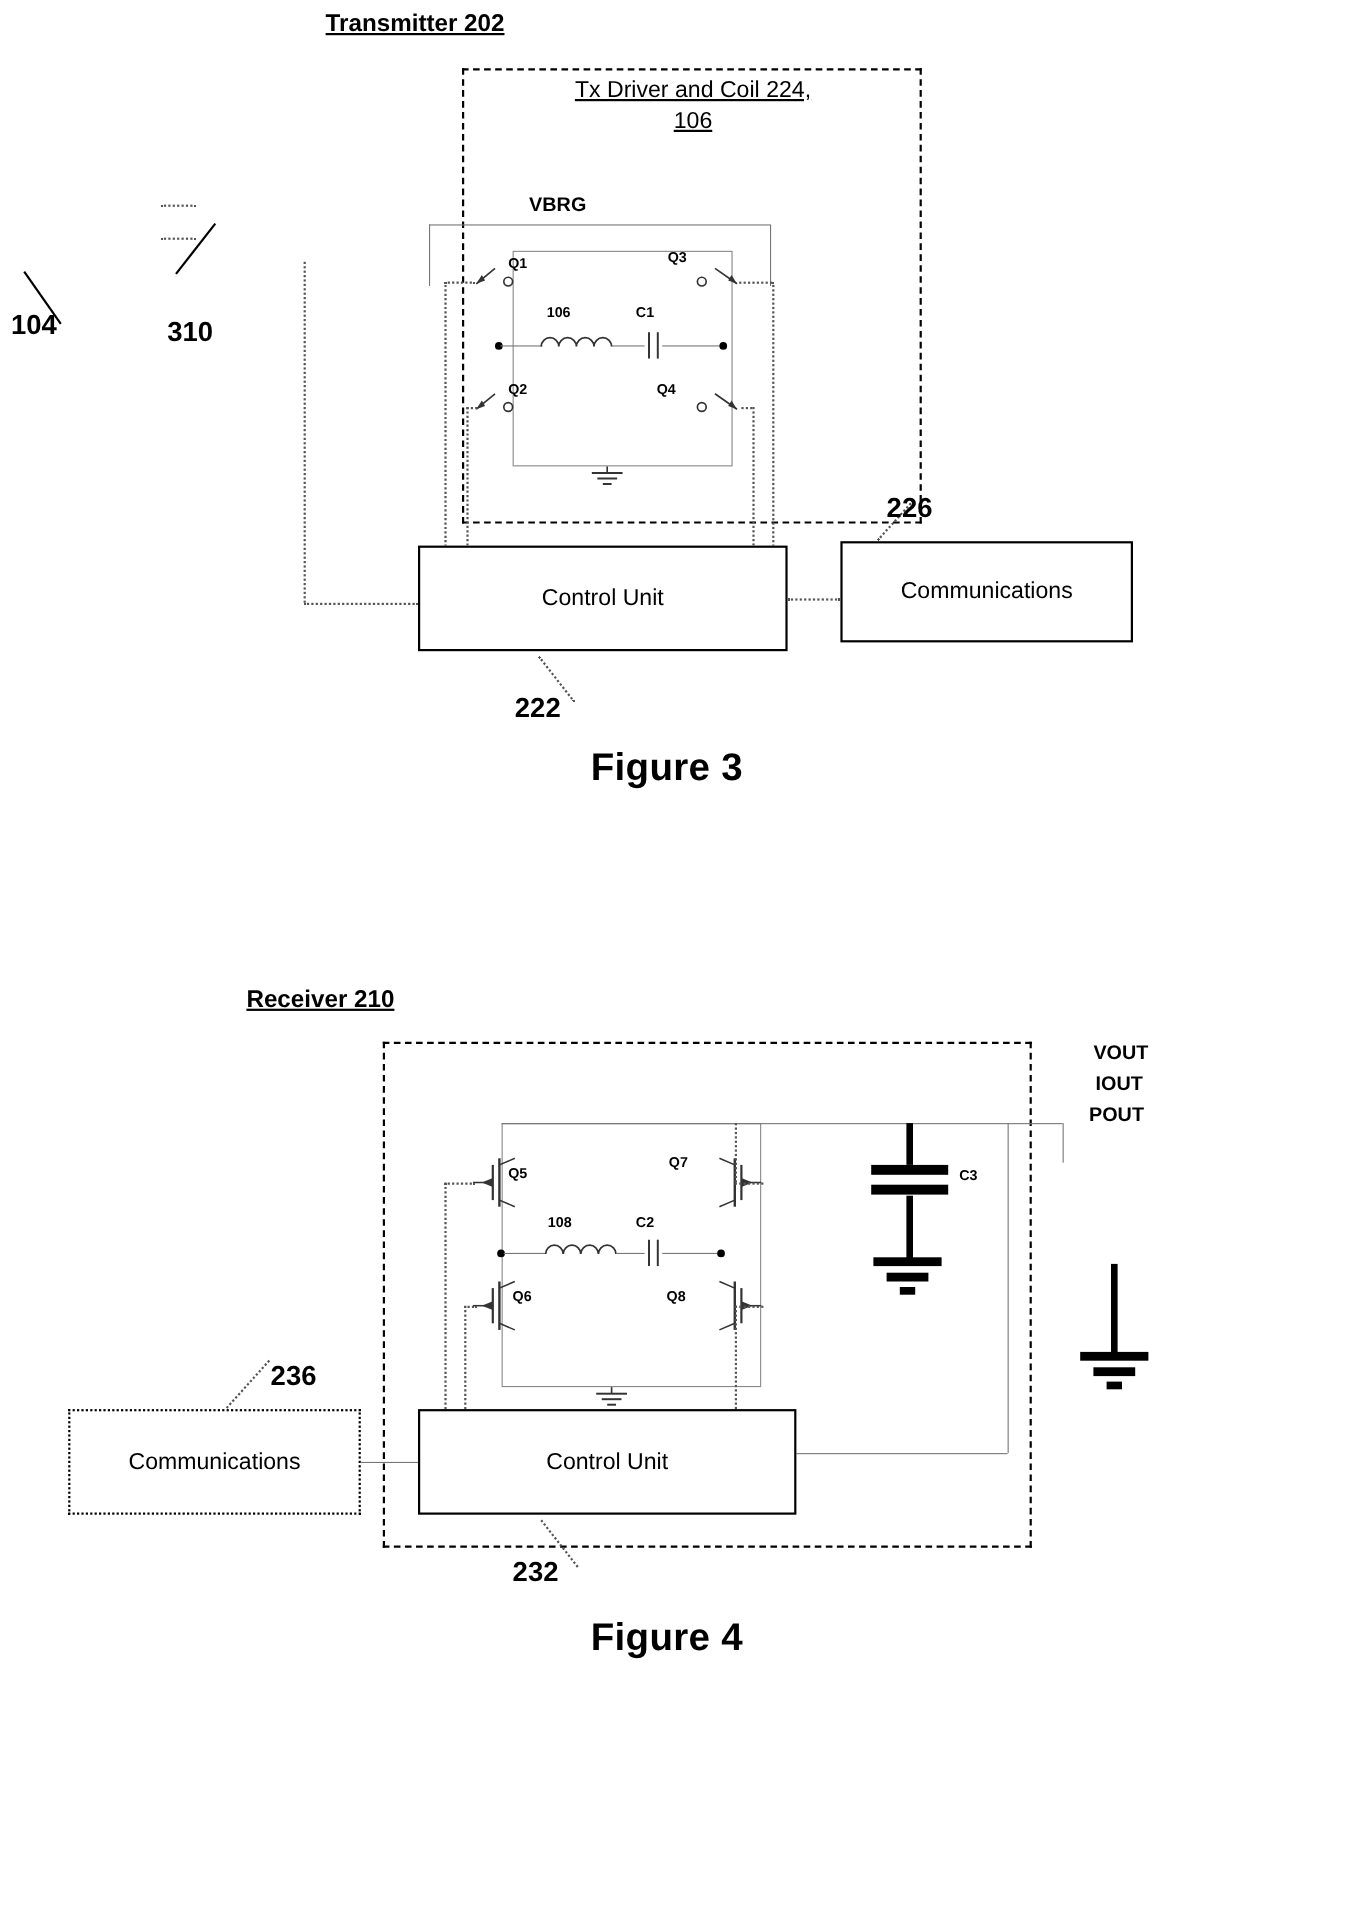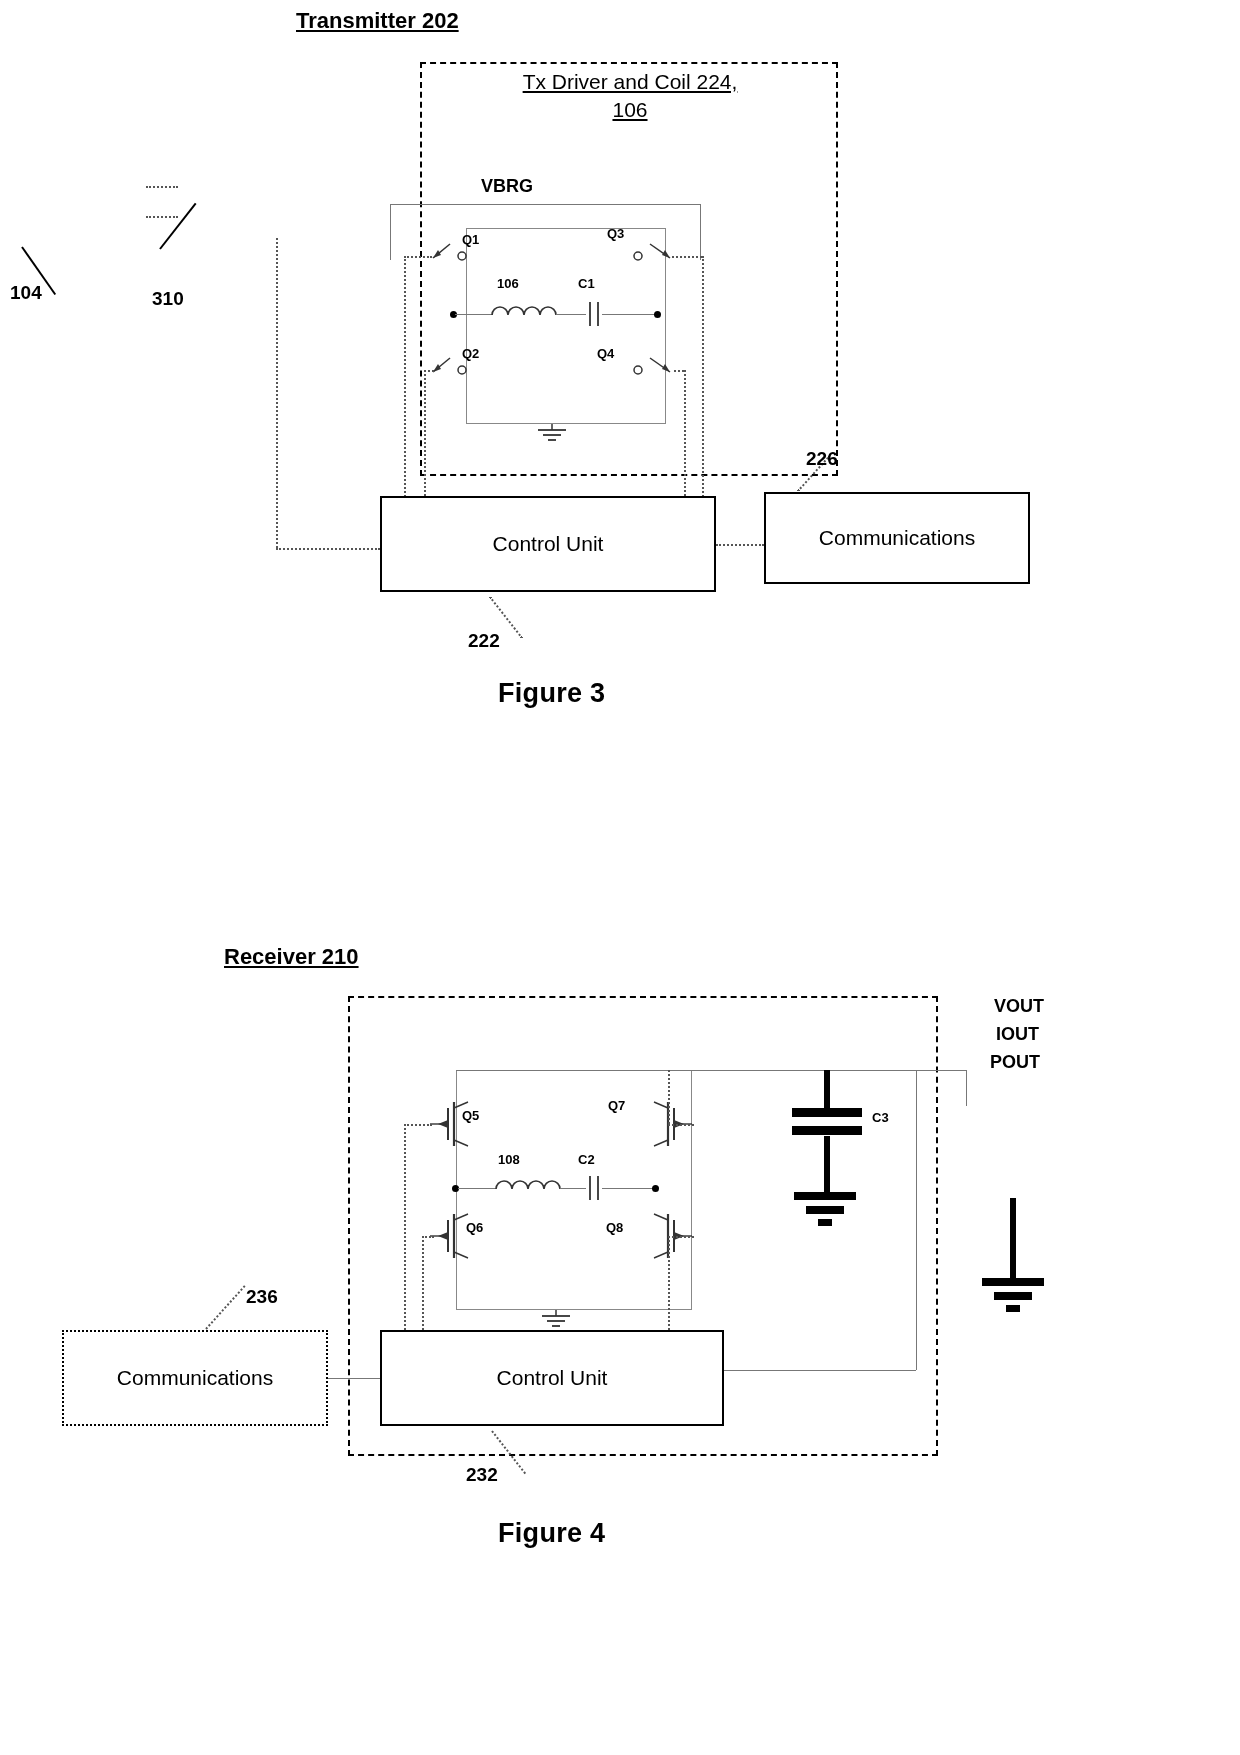--- a/index.html
+++ b/index.html
@@ -13,38 +13,39 @@
     position: relative;
     font-family: "Liberation Sans", sans-serif;
     color: #000000;
     overflow: hidden;
   }
   .abs { position: absolute; }
   .ctr { display: flex; align-items: center; justify-content: center; text-align: center; }
 
   
   .fig-title {
-    font-size: 27px;
+    font-size: 35px;
     font-weight: bold;
     letter-spacing: 0.3px;
+    margin-left: 39px;
   }
   .sec-title {
     font-size: 22px;
     font-weight: bold;
     text-decoration: underline;
     white-space: nowrap;
   }
   .inner-title {
     font-size: 21px;
     text-decoration: underline;
     text-align: center;
     line-height: 1.35;
   }
   .ref-num {
-    font-size: 19px;
+    font-size: 25px;
     font-weight: bold;
     text-align: right;
   }
   .small-label {
     font-size: 18px;
     font-weight: bold;
   }
   .comp-label {
     font-size: 13px;
     font-weight: bold;
@@ -205,21 +206,21 @@
   <div class="abs ref-num" style="left:468px;top:630px;">222</div>
 
   <div class="abs box ctr box-label" style="left:764px;top:492px;width:266px;height:92px;">Communications</div>
   <div class="abs hline-d" style="left:716px;top:544px;width:48px;"></div>
   <div class="abs leader-dot" style="left:798px;top:490px;width:48px;transform:rotate(-48deg);"></div>
   <div class="abs ref-num" style="left:806px;top:448px;">226</div>
 
   <div class="abs fig-title" style="left:498px;top:678px;">Figure 3</div>
 </div>
 
-<div class="abs" style="left:0;top:930px;width:1147px;height:800px;text-decoration:underline;">
+<div class="abs" style="left:0;top:881px;width:1147px;height:800px;text-decoration:underline;">
 
   <div class="abs sec-title" style="left:224px;top:14px;">Receiver  210</div>
 
   <div class="abs dashbox" style="left:348px;top:66px;width:590px;height:460px;"></div>
 
 
   <div class="abs thinbox" style="left:456px;top:140px;width:236px;height:240px;"></div>
 
   <div class="abs hline" style="left:456px;top:140px;width:510px;"></div>
 

